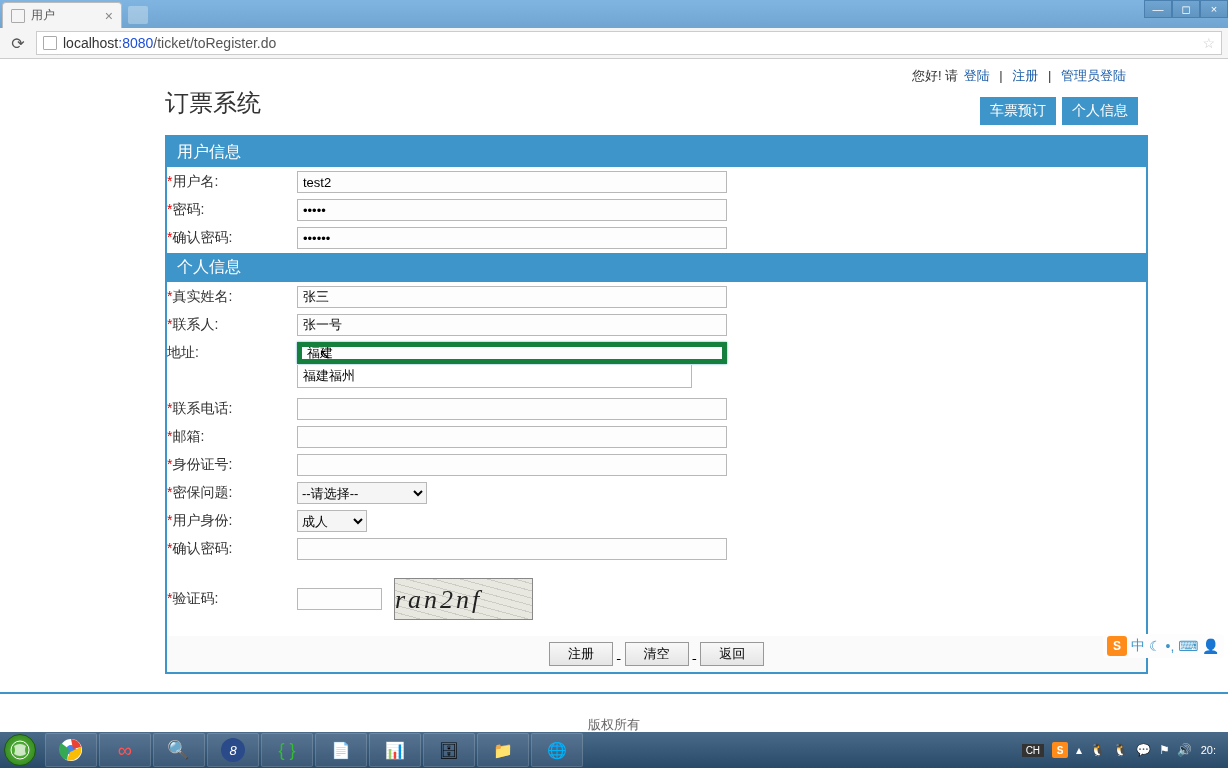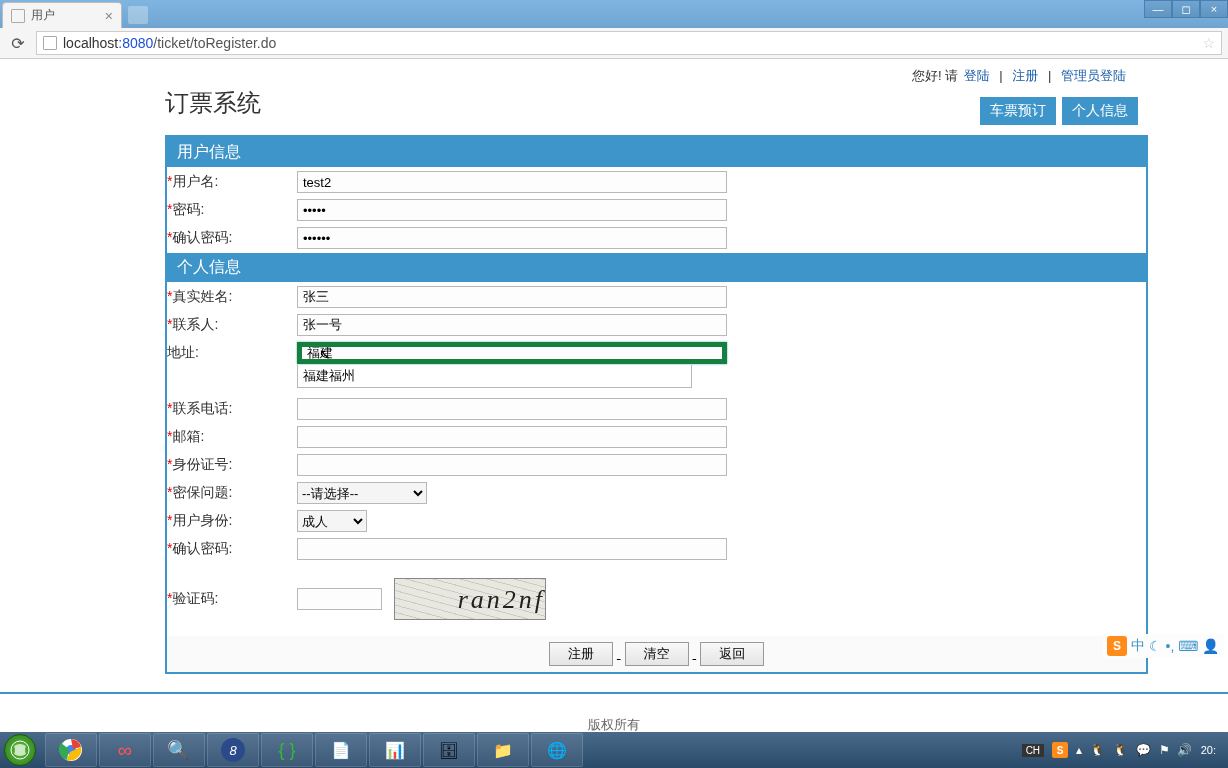--- a/index.html
+++ b/index.html
@@ -37,21 +37,21 @@
     .form-wrap { border: 2px solid #3e95c9; margin: 10px 80px 0 165px; background: #fff; border-top: 3px solid #3e95c9; }
     .section-head { background: #3e95c9; color: #fff; font-size: 16px; padding: 4px 10px; }
     .form-row { display: flex; align-items: center; padding: 2px 0; margin: 2px 0; }
     .form-label { width: 130px; text-align: left; padding-right: 4px; font-size: 14px; color: #333; }
     .req { color: #d00; }
     .text-input { border: 1px solid #b8b8b8; background: #fdfdfd; height: 22px; padding: 0 5px; font-size: 13px; width: 430px; }
     .text-input.active { border: 5px solid #15803d; box-shadow: 0 0 2px #5fa5d5; }
     .suggest-box { position: absolute; background: #fff; border: 1px solid #b8b8b8; border-top: none; width: 395px; margin-left: 130px; margin-top: -3px; font-size: 13px; padding: 2px 5px; }
     .select-sm { border: 1px solid #b8b8b8; height: 22px; font-size: 13px; background: #f5f5f5; }
     .captcha-input { width: 85px; }
-    .captcha-img { display: inline-block; width: 152px; height: 42px; border: 1px solid #888; margin-left: 12px; background: #e8e8e0; vertical-align: middle; position: relative; font-family: cursive; font-size: 26px; color: #222; letter-spacing: 3px; font-style: italic; line-height: 42px; text-align: right; overflow: hidden; }
+    .captcha-img { display: inline-block; width: 139px; height: 42px; border: 1px solid #888; margin-left: 12px; background: #e8e8e0; vertical-align: middle; position: relative; font-family: cursive; font-size: 26px; color: #222; letter-spacing: 3px; font-style: italic; line-height: 42px; text-align: left; overflow: hidden; }
     .captcha-img::before { content:''; position:absolute; inset:0; background: repeating-linear-gradient(15deg, transparent, transparent 6px, rgba(0,0,0,0.12) 6px, rgba(0,0,0,0.12) 7px); }
     .captcha-row { padding: 14px 0; }
     
     .button-row { text-align: center; padding: 6px 0; background: #fafafa; text-decoration: underline; }
     .form-btn { border: 1px solid #999; background: linear-gradient(#f8f8f8,#e5e5e5); padding: 2px 18px; font-size: 13px; margin: 0 4px; cursor: pointer; }
     
     
     .ime-float { position: absolute; right: 4px; top: 634px; display: flex; align-items: center; gap: 4px; background: #fdfdfd; border-radius: 3px; padding: 2px 4px; }
     .ime-logo { width: 20px; height: 20px; background: #ff8c1a; border-radius: 3px; color: #fff; display:flex; align-items:center; justify-content:center; font-weight:bold; font-size:12px; }
     .ime-icon { color: #3e95c9; font-size: 14px; }

